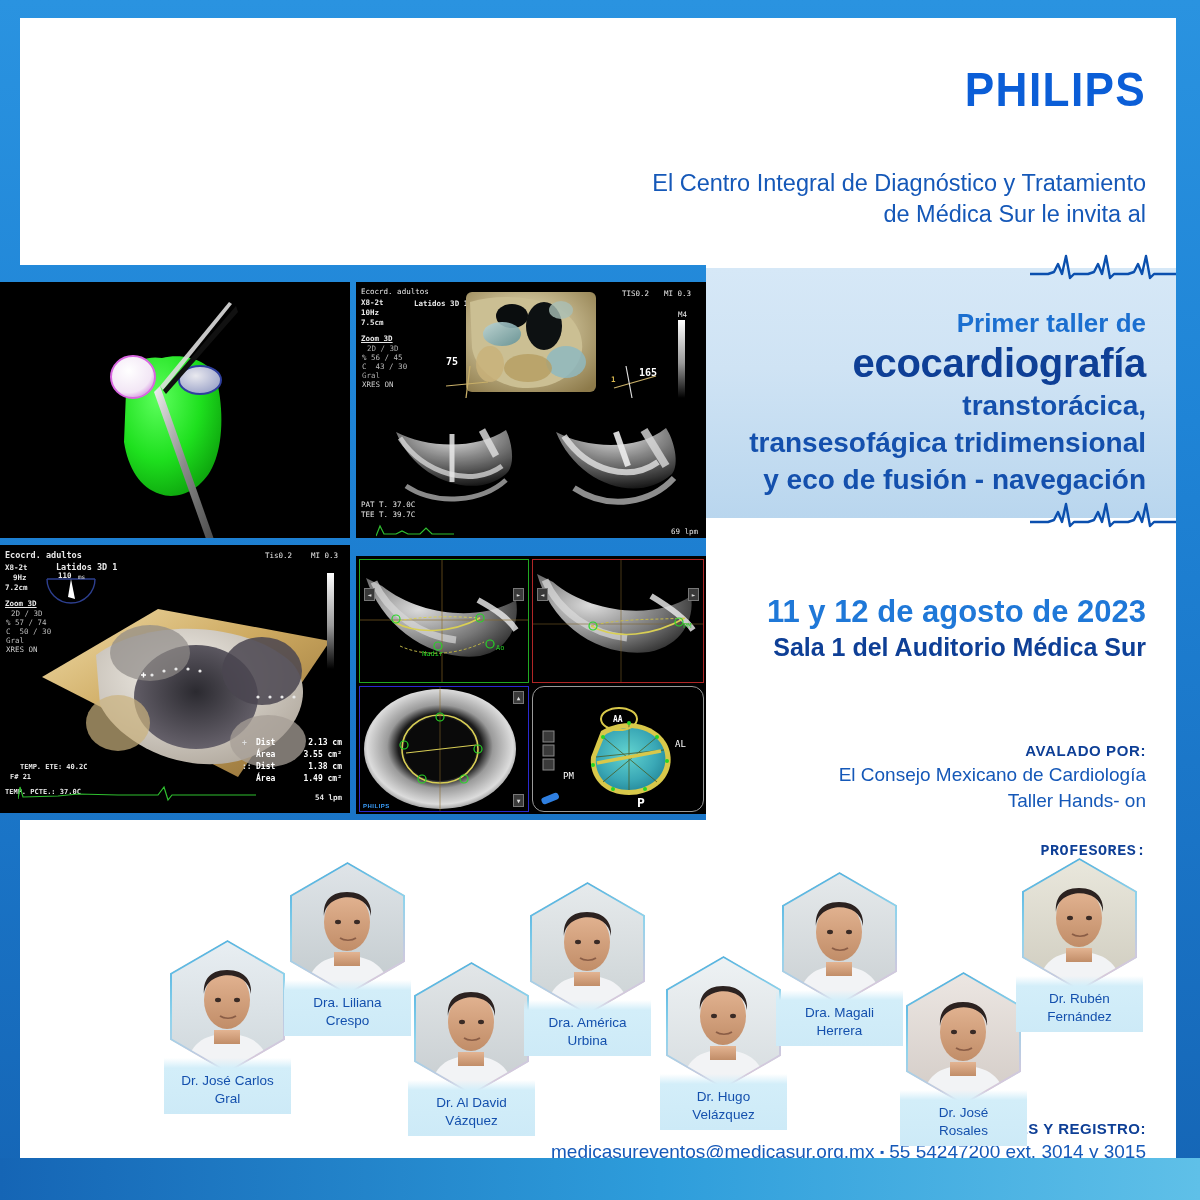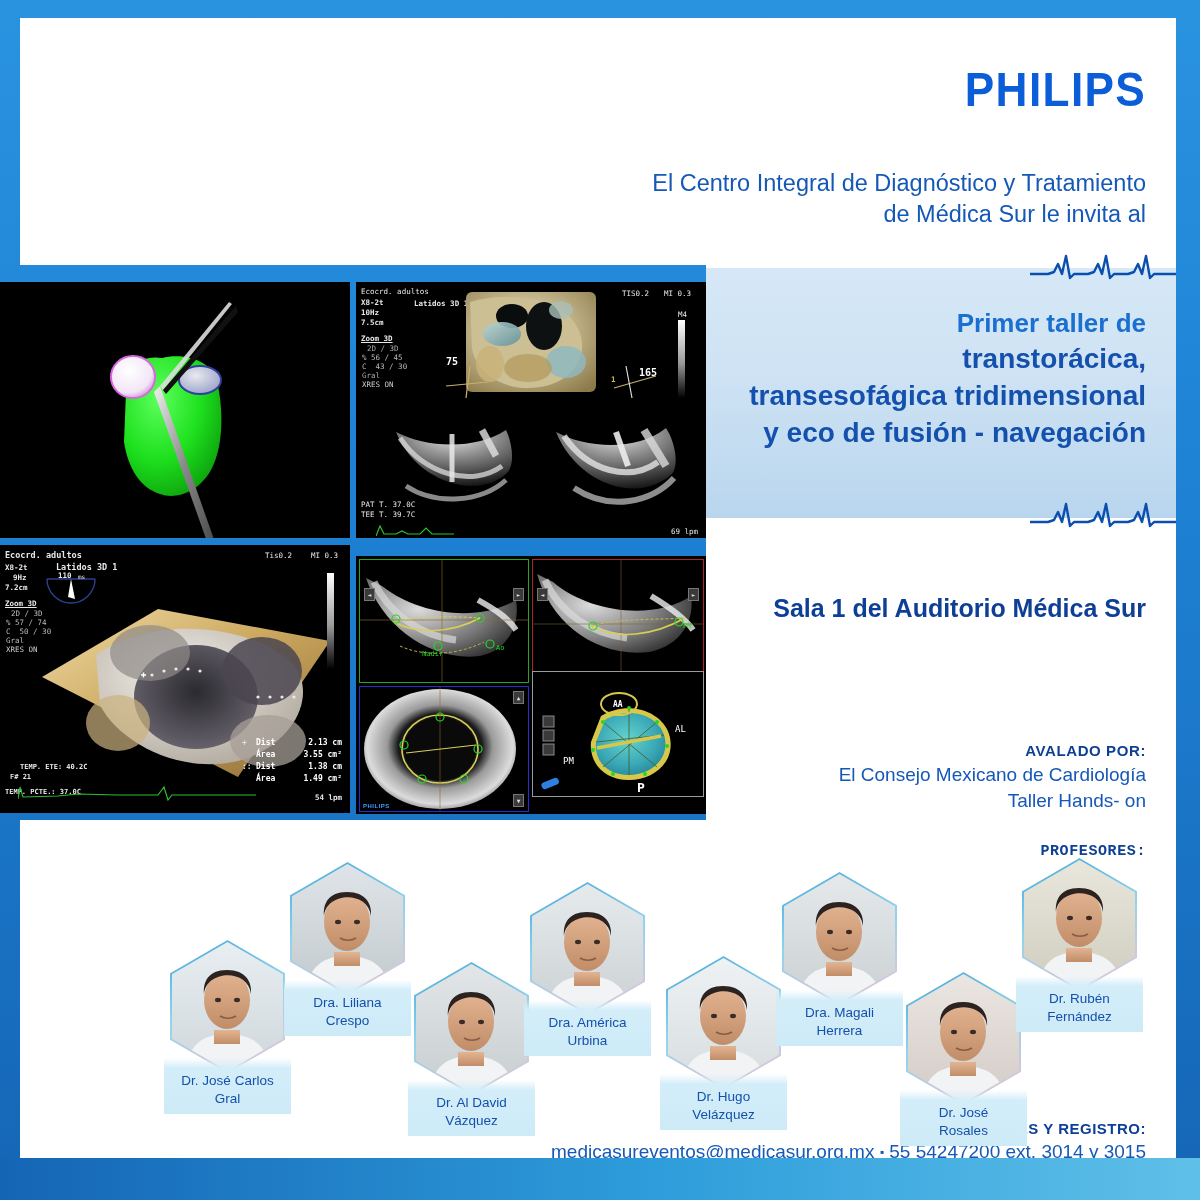--- a/index.html
+++ b/index.html
@@ -160,34 +160,36 @@
   <div class="ecg" style="left:1030px;top:252px;">
     <svg width="146" height="32" viewBox="0 0 146 32">
       <path d="M0 22 L18 22 L24 20 L28 12 L32 22 L36 4 L40 26 L44 22 L58 22
                L64 20 L68 12 L72 22 L76 4 L80 26 L84 22 L98 22
                L104 20 L108 12 L112 22 L116 4 L120 26 L124 22 L146 22" fill="none" stroke="#0b4fae" stroke-width="2.4" stroke-linejoin="round"></path>
     </svg>
   </div>
 
   <div class="title-block">
     <div class="t-line1">Primer taller de</div>
+    <div class="t-line2">ecocardiografía</div>
     <div class="t-line3">transtorácica,</div>
     <div class="t-line4">transesofágica tridimensional</div>
     <div class="t-line5">y eco de fusión - navegación</div>
   </div>
 
   <div class="ecg" style="left:1030px;top:500px;">
     <svg width="146" height="32" viewBox="0 0 146 32">
       <path d="M0 22 L18 22 L24 20 L28 12 L32 22 L36 4 L40 26 L44 22 L58 22
                L64 20 L68 12 L72 22 L76 4 L80 26 L84 22 L98 22
                L104 20 L108 12 L112 22 L116 4 L120 26 L124 22 L146 22" fill="none" stroke="#0b4fae" stroke-width="2.4" stroke-linejoin="round"></path>
     </svg>
   </div>
 
   <div class="date-block">
+    <div class="d-line1">11 y 12 de agosto de 2023</div>
     <div class="d-line2">Sala 1 del Auditorio Médica Sur</div>
   </div>
 
   <div class="avalado">
     <div class="av-head">AVALADO POR:</div>
     <div class="av-body">El Consejo Mexicano de Cardiología</div>
     <div class="av-body">Taller Hands- on</div>
   </div>
 
   <div class="profesores-label">PROFESORES:</div>
@@ -738,21 +740,21 @@
           <circle cx="118" cy="62" r="4"></circle>
             <circle cx="62" cy="92" r="4"></circle>
           <circle cx="104" cy="92" r="4"></circle>
         </g>
       </svg>
       <div class="btn-sq" style="right:4px;top:4px;">▲</div>
       <div class="btn-sq" style="right:4px;bottom:4px;">▼</div>
       <div class="philips-mini">PHILIPS</div>
     </div>
 
-    <div class="qp w" style="left:176px;top:115px;width:170px;height:124px;">
+    <div class="qp w" style="left:176px;top:130px;width:170px;height:124px;border-radius:12px;">
       <svg width="170" height="124" style="position:absolute;left:0;top:0;">
         <defs>
           <radialGradient id="valve" cx="45%" cy="42%" r="70%">
             <stop offset="0%" stop-color="#63d4d0"></stop>
             <stop offset="60%" stop-color="#3aa8b6"></stop>
             <stop offset="100%" stop-color="#1e7f92"></stop>
           </radialGradient>
         </defs>
         <path d="M68 44 C94 28 128 38 136 62 C144 88 122 108 96 108
                  C70 108 56 90 58 70 Z" fill="#d8c84a"></path>

